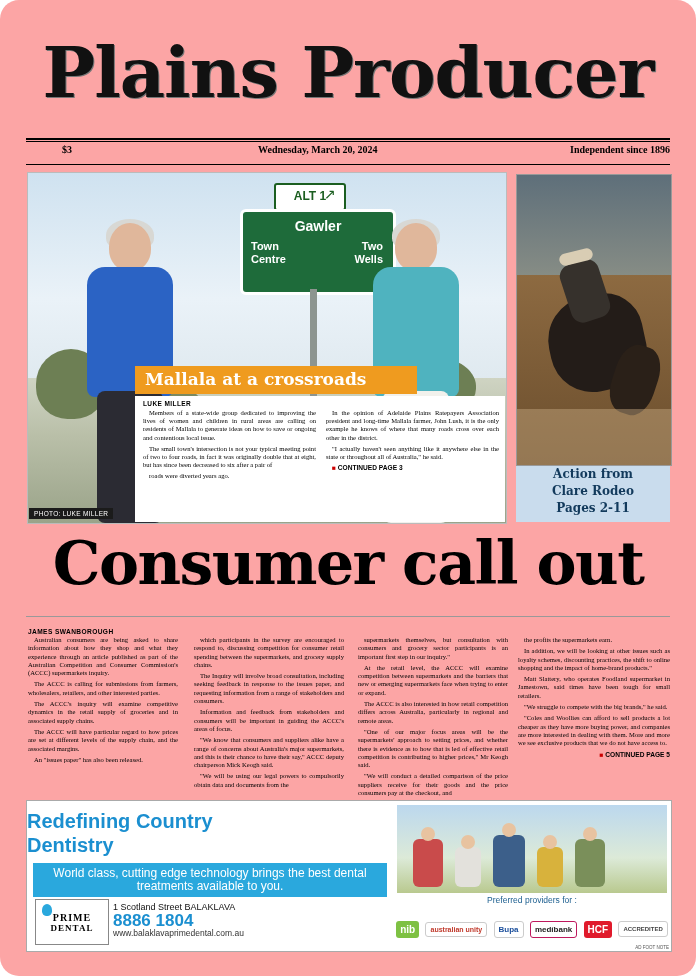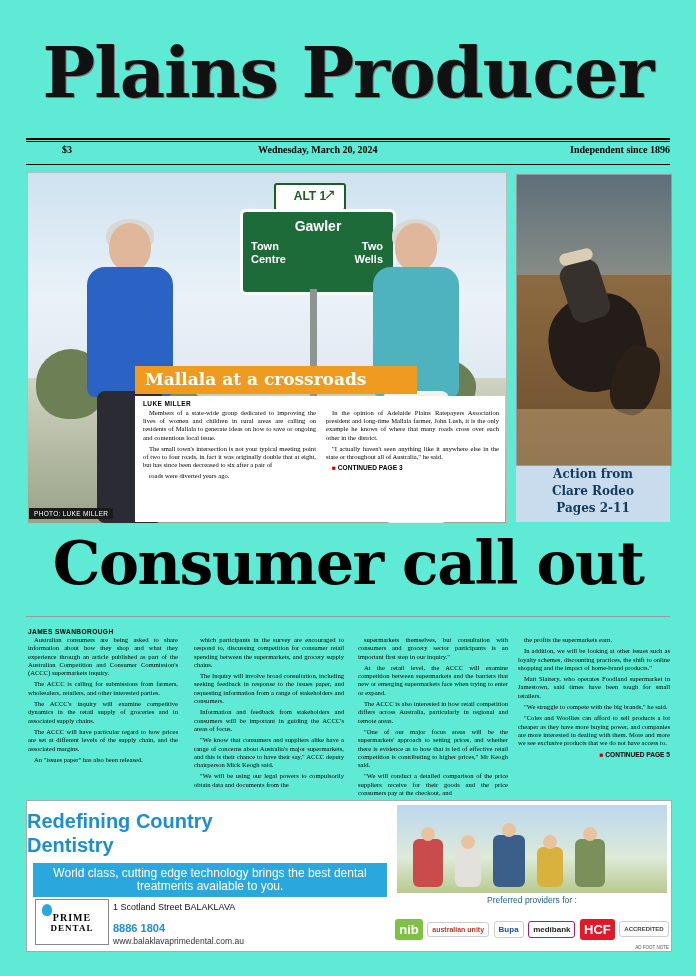--- a/index.html
+++ b/index.html
@@ -6,21 +6,22 @@
   body{
     width:696px;height:976px;
     background:#ffffff;
     font-family:"Liberation Serif", serif;
     color:#000;
     overflow:hidden;
     position:relative;
   }
   .page{
     position:absolute;inset:0;
-    background:#5eead4;
+    background:#fca5a5;
+    border-radius:19px;
   }
   
   .masthead{
     position:absolute;left:0;top:36px;width:696px;
     text-align:center;
   }
   .masthead .title{
     font-family:"DejaVu Serif", serif;
     font-weight:bold;
     font-size:70px;
@@ -193,21 +194,21 @@
   }
   .ad-band{
     position:absolute;left:6px;top:62px;width:354px;height:34px;background:#2aa8dd;
     color:#fff;text-align:center;font-family:"Liberation Sans",sans-serif;font-size:12px;
     line-height:13px;padding-top:4px;box-sizing:border-box;
   }
   .ad-addr{
     position:absolute;left:86px;top:100px;width:276px;
     font-family:"Liberation Sans",sans-serif;font-size:9px;line-height:13px;color:#111;
   }
-  .ad-phone{font-size:11px;font-weight:bold;color:#1b8fd0;margin-top:8px;}
+  .ad-phone{font-size:17px;font-weight:bold;color:#1b8fd0;}
   .ad-web{font-size:8.5px;color:#333;}
   .ad-logo{
     position:absolute;left:8px;top:98px;width:72px;height:44px;
     border:1px solid #888;text-align:center;
     font-family:"Liberation Serif",serif;
   }
   .ad-logo .l1{font-size:10px;font-weight:bold;letter-spacing:1px;margin-top:12px;}
   .ad-logo .l2{font-size:9px;font-weight:bold;letter-spacing:1px;}
   .ad-logo .tooth{position:absolute;left:6px;top:4px;width:10px;height:12px;background:#2aa8dd;border-radius:50% 50% 40% 40%;}
   .ad-right{
@@ -227,21 +228,21 @@
   .fhead{position:absolute;width:14px;height:14px;border-radius:50%;background:#e8c3a0;top:-12px;left:50%;transform:translateX(-50%);}
   .pref{
     position:absolute;left:0;top:94px;width:278px;text-align:center;
     font-family:"Liberation Sans",sans-serif;font-size:8.5px;color:#1b5e8f;
   }
   .providers{
     position:absolute;left:0;top:108px;width:278px;height:40px;
     display:flex;align-items:center;justify-content:space-around;
   }
   .prov{
-    font-family:"Liberation Sans",sans-serif;font-weight:bold;font-size:13px;
+    font-family:"Liberation Sans",sans-serif;font-weight:bold;font-size:10px;
     padding:3px 4px;border-radius:3px;color:#fff;
   }
   .pv-nib{background:#7ec143;}
   .pv-aus{background:#fff;color:#c0392b;border:1px solid #ccc;font-size:7px;}
   .pv-bupa{background:#fff;color:#1b4f9c;border:1px solid #ccc;font-size:8px;}
   .pv-med{background:#fff;color:#222;border:1px solid #be185d;font-size:8px;}
   .pv-hcf{background:#e01a2b;}
   .pv-acc{background:#fff;color:#444;border:1px solid #ccc;font-size:6px;text-align:center;line-height:8px;}
   .ad-credit{
     position:absolute;right:2px;bottom:1px;font-size:4.5px;color:#555;

